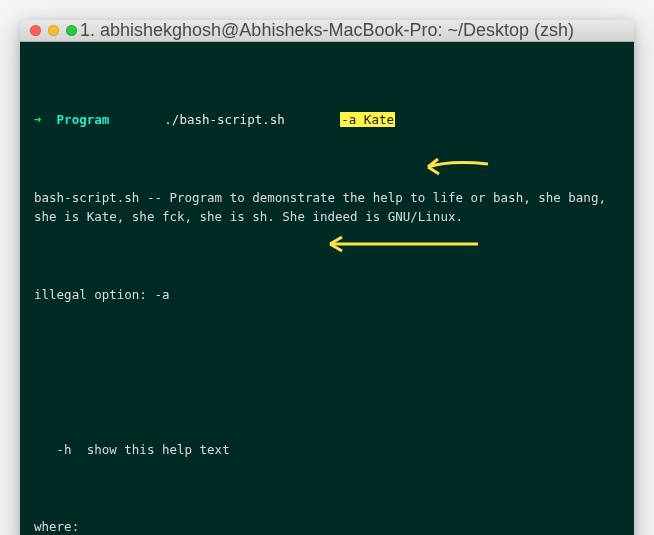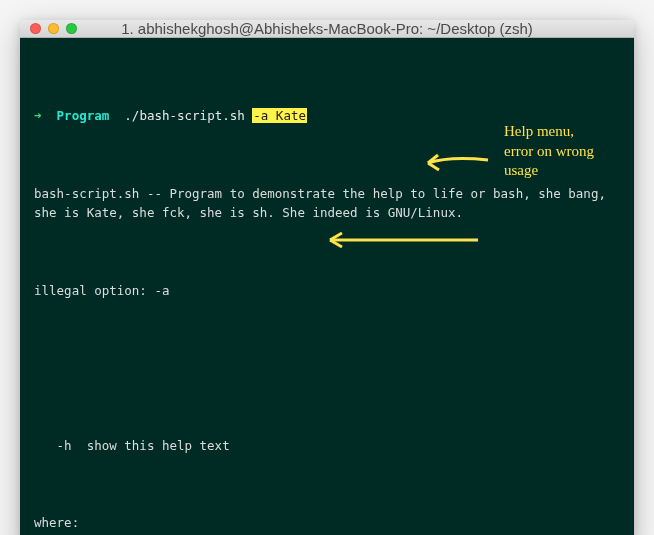--- a/index.html
+++ b/index.html
@@ -41,40 +41,40 @@
     height: 11px;
     border-radius: 50%;
     border: 0.5px solid rgba(0,0,0,0.15);
   }
   .dot.red { background: #ff5f57; }
   .dot.yellow { background: #ffbd2e; }
   .dot.green { background: #28c940; }
   .title {
     flex: 1;
     text-align: center;
-    font-size: 15px;
+    font-size: 18px;
     color: #4a4a4a;
     font-family: -apple-system, "Helvetica Neue", sans-serif;
   }
   .terminal {
     flex: 1;
     background: #002b24;
     color: #dcdcdc;
     font-size: 12.5px;
     line-height: 1.55;
     padding: 10px 14px 10px 14px;
     position: relative;
     white-space: pre-wrap;
     word-break: break-word;
   }
   .line { display: block; }
   .arrow-green { color: #2de07b; font-weight: bold; }
   .cwd { color: #29e8d0; font-weight: bold; }
-  .cmd { color: #e8e8e8; }
-  .hl { background: #fff44a; color: #222; padding: 0 1px; }
+  .cmd { color: #e8e8e8; margin-left: 40px; }
+  .hl { background: #fff44a; color: #222; padding: 0 1px; margin-left: 48px; }
   .annot {
     position: absolute;
     color: #ffe14a;
     font-family: "Comic Sans MS", "Segoe Script", cursive;
     font-size: 15px;
     line-height: 1.3;
     pointer-events: none;
   }
   .arrow-svg { position: absolute; pointer-events: none; }
 </style>
@@ -107,23 +107,20 @@
 
     
 
     
 
     
 
     
 
     
-    <div class="annot" style="top:84px; right:40px; white-space:pre;">Help menu,
-error on wrong
-usage</div>
 
     <svg class="arrow-svg" style="top:110px; left:400px;" width="70" height="30">
       <path d="M68,12 Q30,8 8,15" stroke="#ffe14a" stroke-width="3" fill="none"></path>
       <path d="M8,15 L18,7 M8,15 L19,22" stroke="#ffe14a" stroke-width="3" fill="none"></path>
     </svg>
 
 
     <svg class="arrow-svg" style="top:192px; left:300px;" width="160" height="22">
       <path d="M158,10 L10,10" stroke="#ffe14a" stroke-width="3" fill="none"></path>
       <path d="M10,10 L22,3 M10,10 L22,17" stroke="#ffe14a" stroke-width="3" fill="none"></path>

